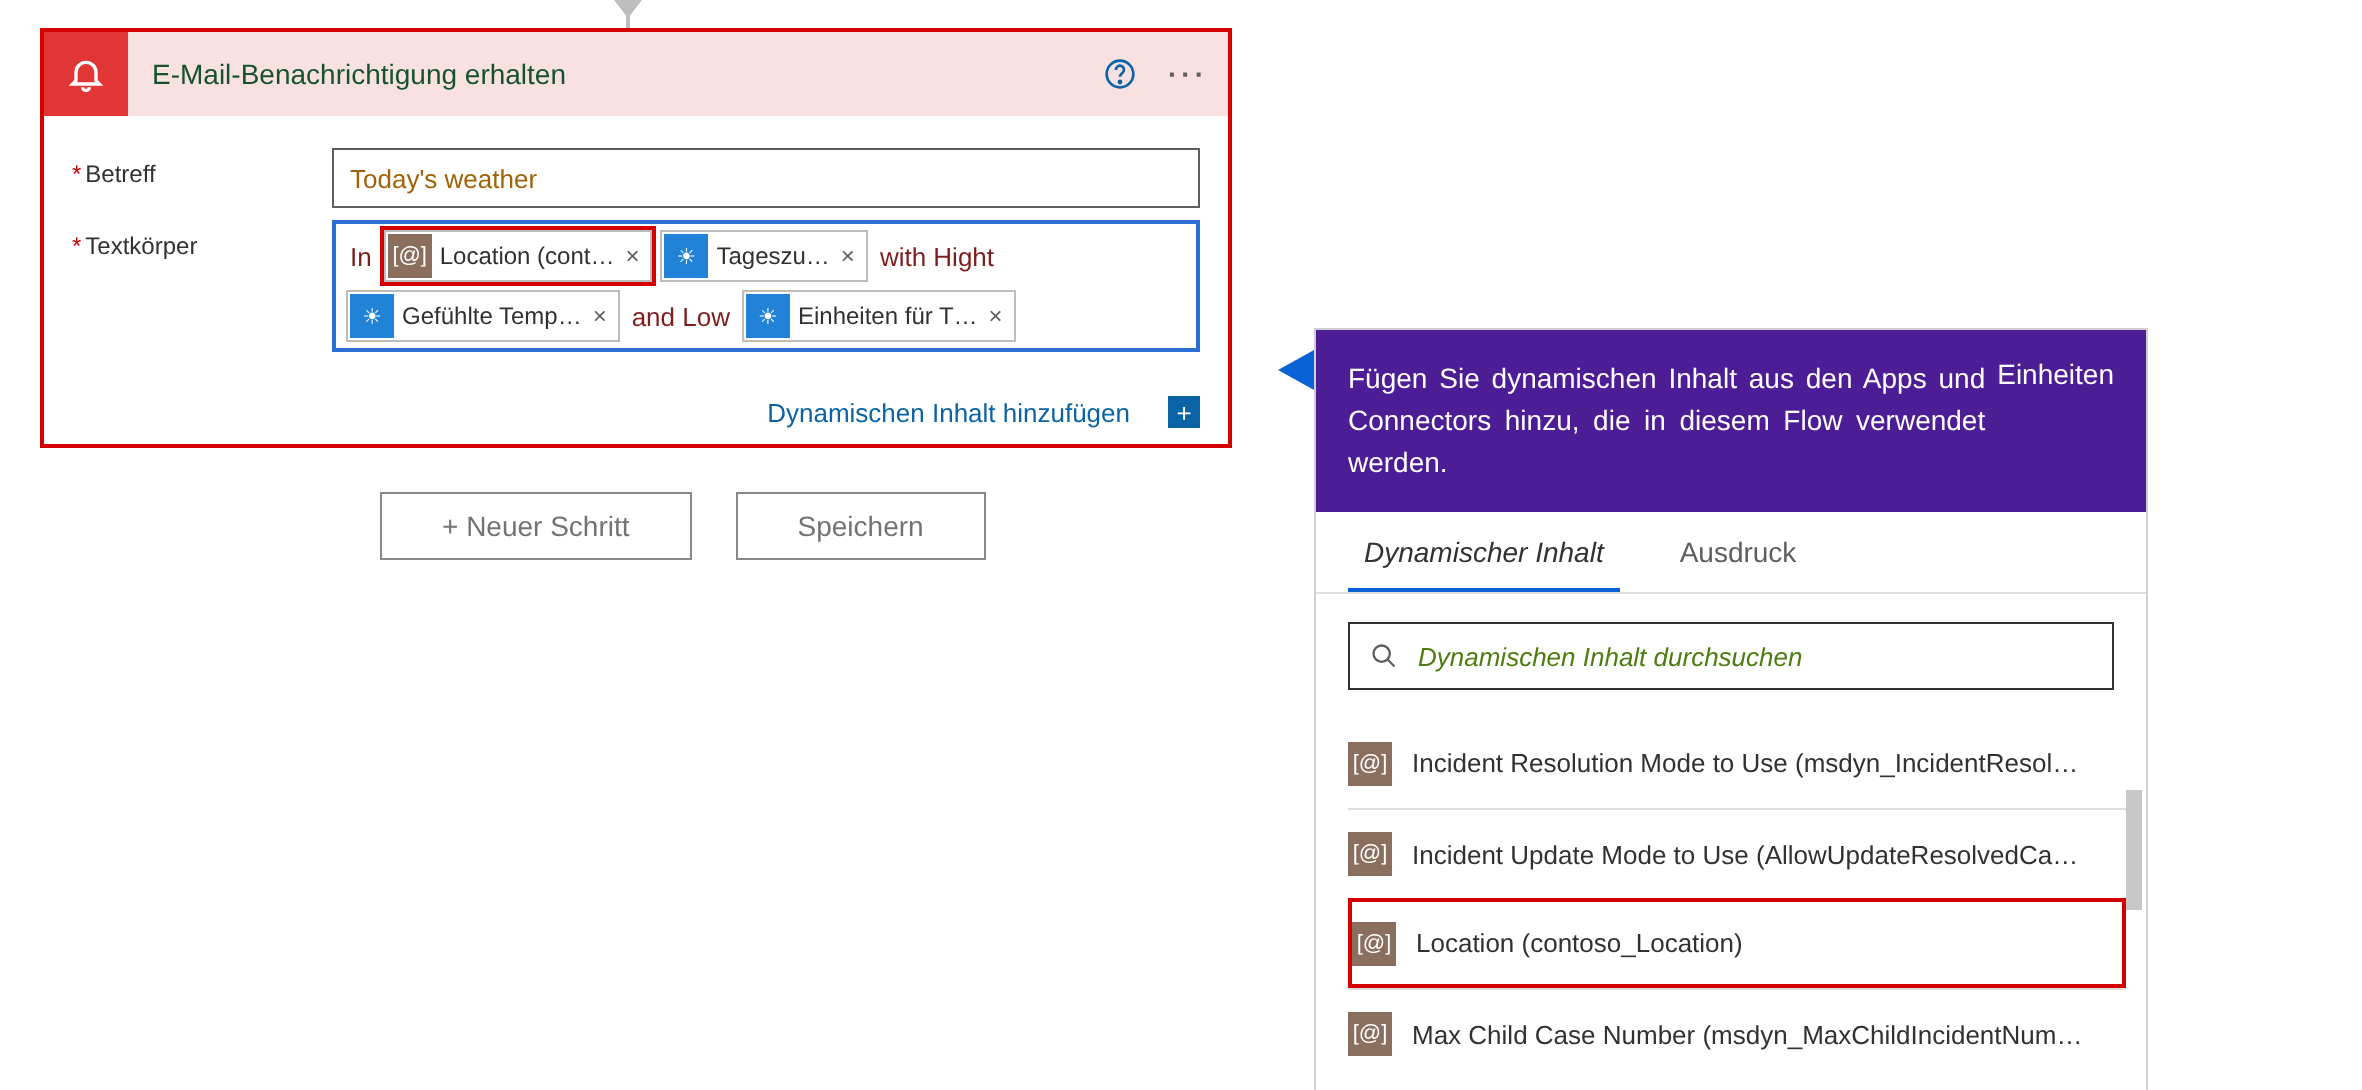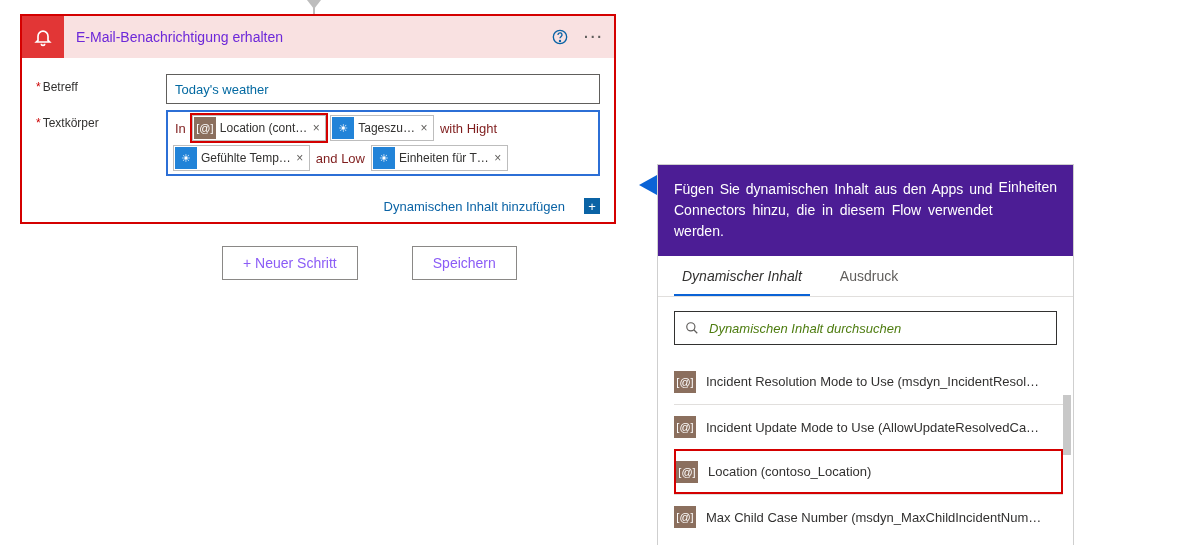--- a/index.html
+++ b/index.html
@@ -20,40 +20,40 @@
     background: #f9e1e1;
     display: flex;
     align-items: center;
   }
   .card-icon {
     width: 42px; height: 42px;
     background: #e23636;
     display: flex; align-items: center; justify-content: center;
     flex: 0 0 42px;
   }
-  .card-title { flex: 1; padding-left: 12px; font-size: 14px; color: #6d28d9; }
+  .card-title { flex: 1; padding-left: 12px; font-size: 14px; color: #14532d; }
   .card-help, .card-menu {
     width: 28px; height: 28px; margin-right: 6px;
     display: flex; align-items: center; justify-content: center;
     color: #0a63a5; font-size: 14px;
   }
   .card-menu { color: #605e5c; letter-spacing: 2px; font-weight: bold; }
 
   .card-body { padding: 16px 14px 10px 14px; }
   .field-row { display: flex; align-items: flex-start; margin-bottom: 6px; }
   .field-label { width: 130px; font-size: 12px; color: #323130; padding-top: 6px; }
   .field-label .req { color: #c00; margin-right: 2px; }
   .field-input {
     flex: 1;
     border: 1px solid #605e5c;
     background: #fff;
     min-height: 30px;
     font-size: 13px;
     padding: 5px 8px;
-    color: #0369a1;
+    color: #a16207;
   }
   .field-input.subject { height: 30px; }
 
   .body-area {
     flex: 1;
     border: 2px solid #2c6fd6;
     padding: 3px 5px 3px 5px;
     font-size: 13px;
     color: #323130;
   }
@@ -91,21 +91,21 @@
     position: absolute; left: 307px; top: 0px;
     border-left: 7px solid transparent;
     border-right: 7px solid transparent;
     border-top: 9px solid #bdbdbd;
   }
 
   
   .btn-row { position: absolute; left: 190px; top: 246px; display: flex; gap: 22px; }
   .btn {
     background: #fff; border: 1px solid #8a8886;
-    padding: 8px 20px; font-size: 14px; color: #8b5cf6; margin-left: 32px;
+    padding: 8px 30px; font-size: 14px; color: #737373;
   }
 
   
   .panel {
     position: absolute;
     left: 657px; top: 164px;
     width: 417px;
     background: #fff;
     border: 1px solid #cfcfcf;
   }

